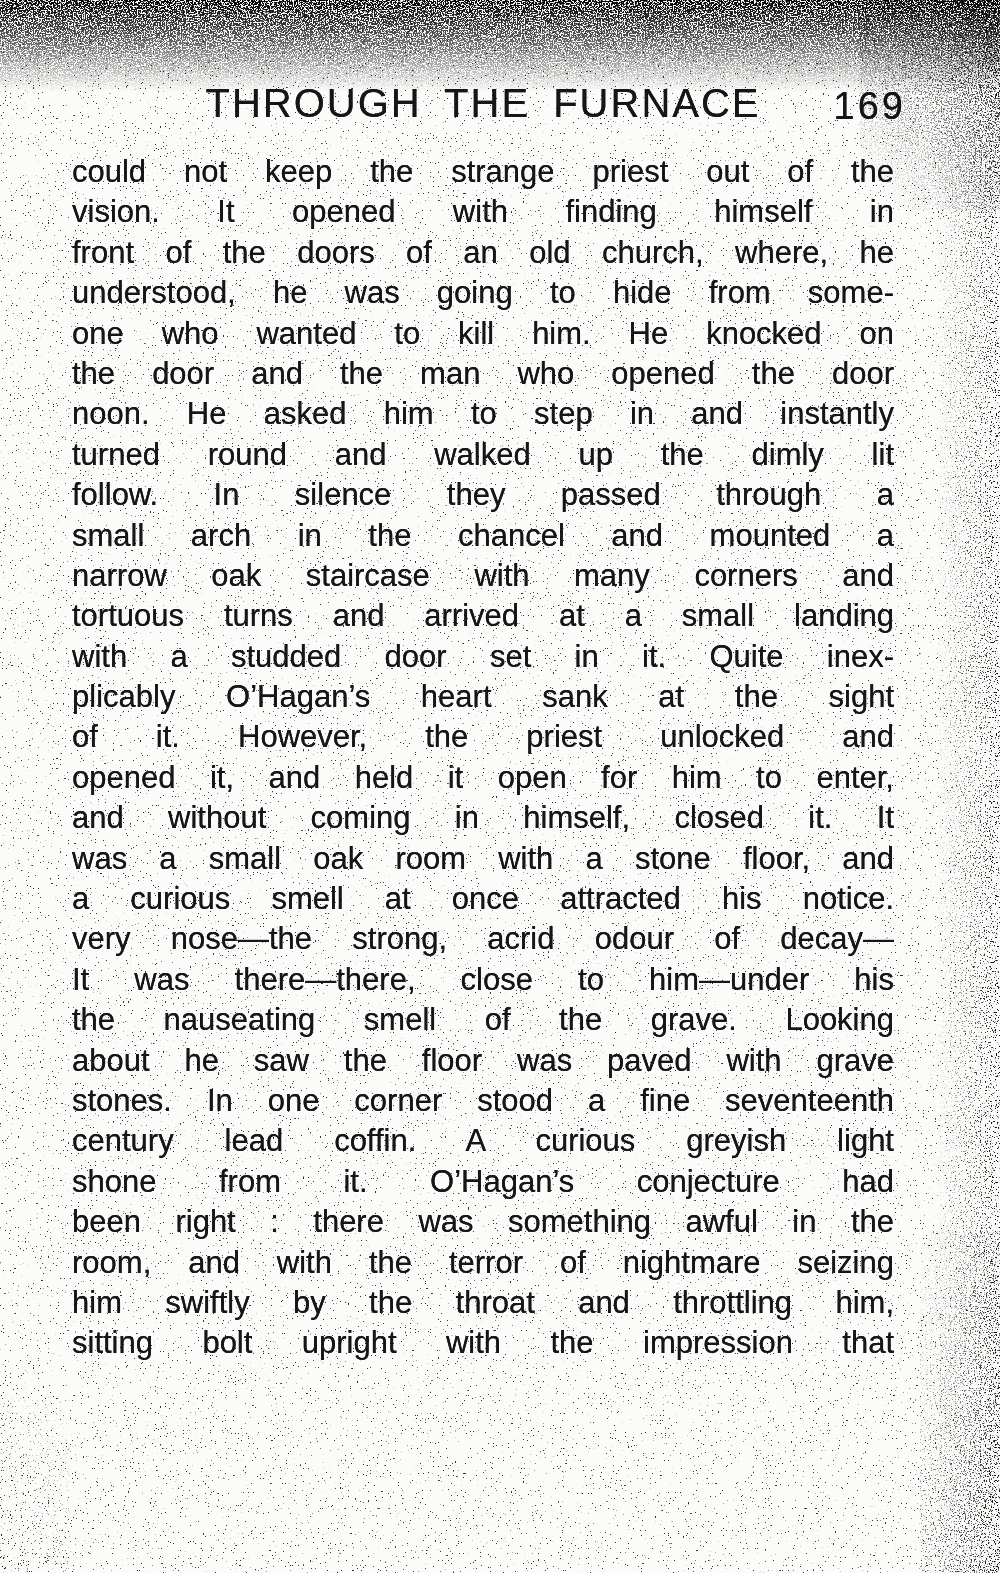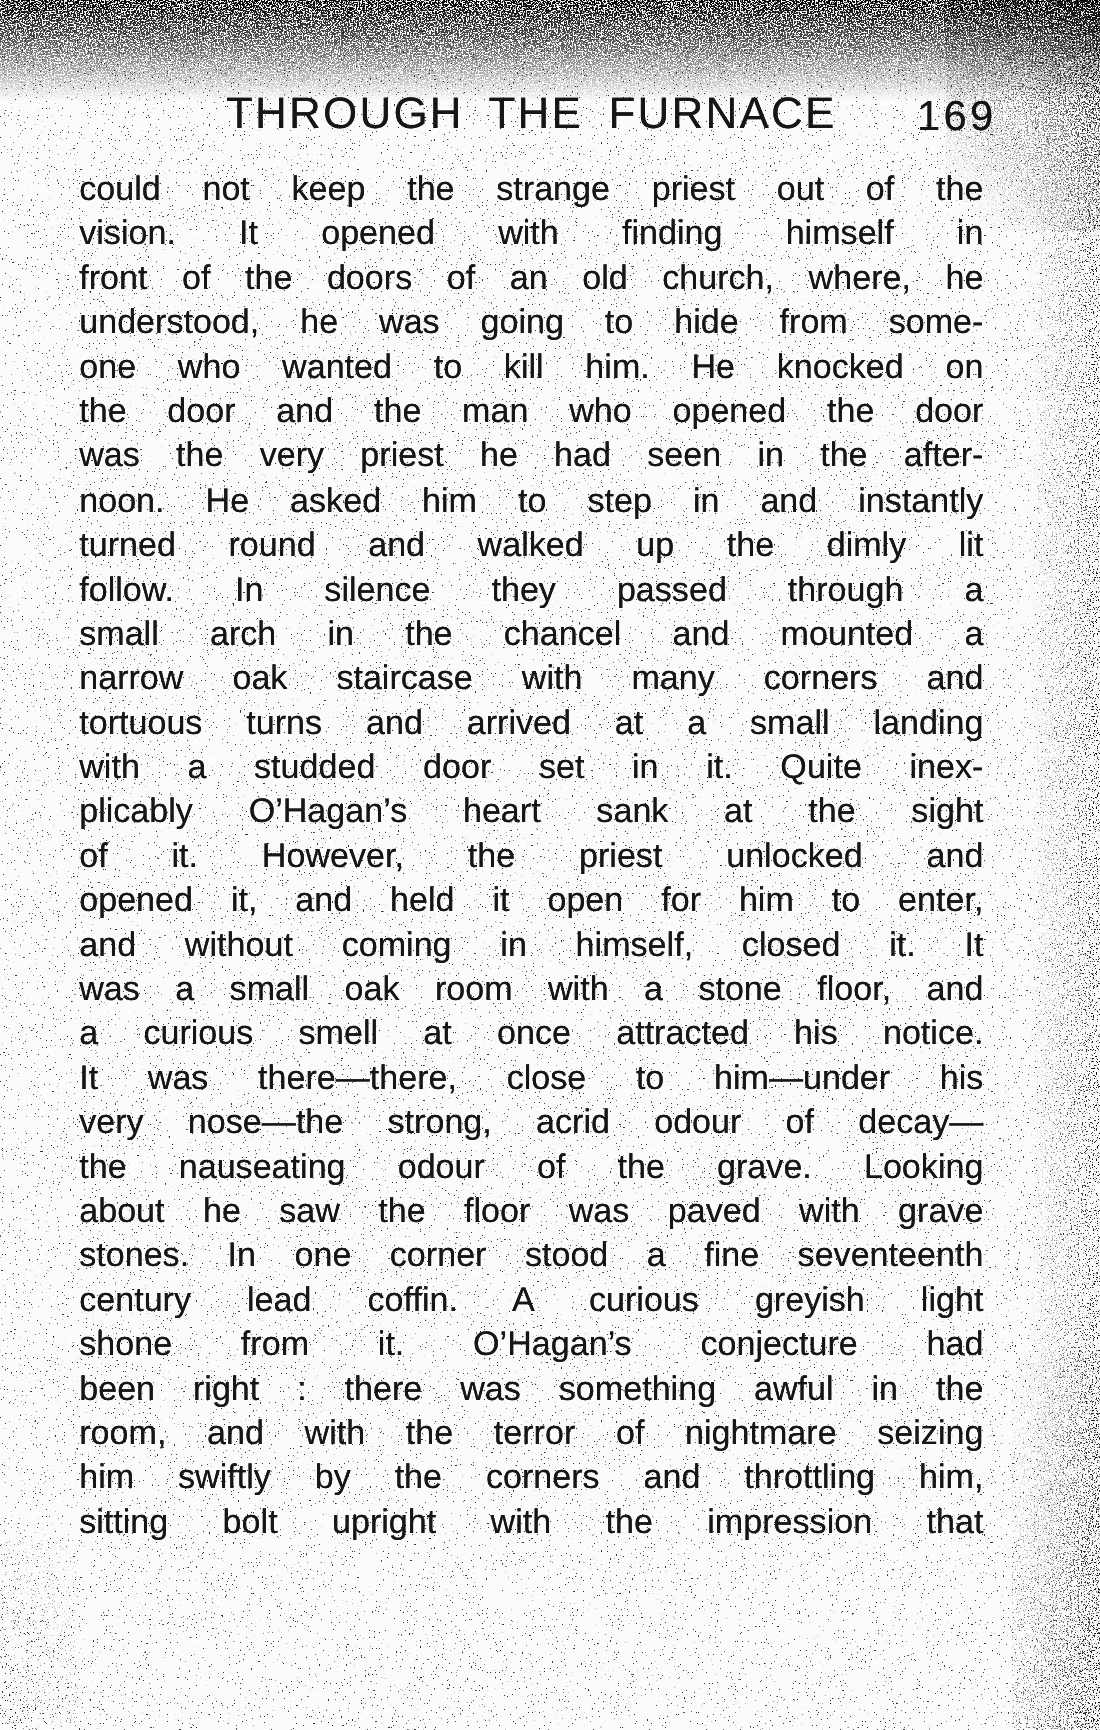--- a/index.html
+++ b/index.html
@@ -159,40 +159,39 @@
     <div class="pagenum">169</div>
   </div>
 
   <div class="body-text">
     <div class="ln">could not keep the strange priest out of the</div>
     <div class="ln">vision.  It opened with finding himself in</div>
     <div class="ln">front of the doors of an old church, where, he</div>
     <div class="ln">understood, he was going to hide from some-</div>
     <div class="ln">one who wanted to kill him.  He knocked on</div>
     <div class="ln">the door and the man who opened the door</div>
-    <div class="ln">was the very priest he had seen in the after-</div>
     <div class="ln">noon.  He asked him to step in and instantly</div>
     <div class="ln">turned round and walked up the dimly lit</div>
     <div class="ln">follow.  In silence they passed through a</div>
     <div class="ln">small arch in the chancel and mounted a</div>
     <div class="ln">narrow oak staircase with many corners and</div>
     <div class="ln">tortuous turns and arrived at a small landing</div>
     <div class="ln">with a studded door set in it.  Quite inex-</div>
     <div class="ln">plicably O’Hagan’s heart sank at the sight</div>
     <div class="ln">of it.  However, the priest unlocked and</div>
     <div class="ln">opened it, and held it open for him to enter,</div>
     <div class="ln">and without coming in himself, closed it.  It</div>
     <div class="ln">was a small oak room with a stone floor, and</div>
     <div class="ln">a curious smell at once attracted his notice.</div>
+    <div class="ln">very nose—the strong, acrid odour of decay—</div>
     <div class="ln">It was there—there, close to him—under his</div>
-    <div class="ln">very nose—the strong, acrid odour of decay—</div>
-    <div class="ln">the nauseating odour of the grave.  Looking</div>
+    <div class="ln">the nauseating smell of the grave.  Looking</div>
     <div class="ln">about he saw the floor was paved with grave</div>
     <div class="ln">stones.  In one corner stood a fine seventeenth</div>
     <div class="ln">century lead coffin.  A curious greyish light</div>
     <div class="ln">shone from it.  O’Hagan’s conjecture had</div>
     <div class="ln">been right :  there was something awful in the</div>
     <div class="ln">room, and with the terror of nightmare seizing</div>
-    <div class="ln">him swiftly by the corners and throttling him,</div>
+    <div class="ln">him swiftly by the throat and throttling him,</div>
     <div class="ln">sitting bolt upright with the impression that</div>
   </div>
 
 </div>
 
 </body></html>

